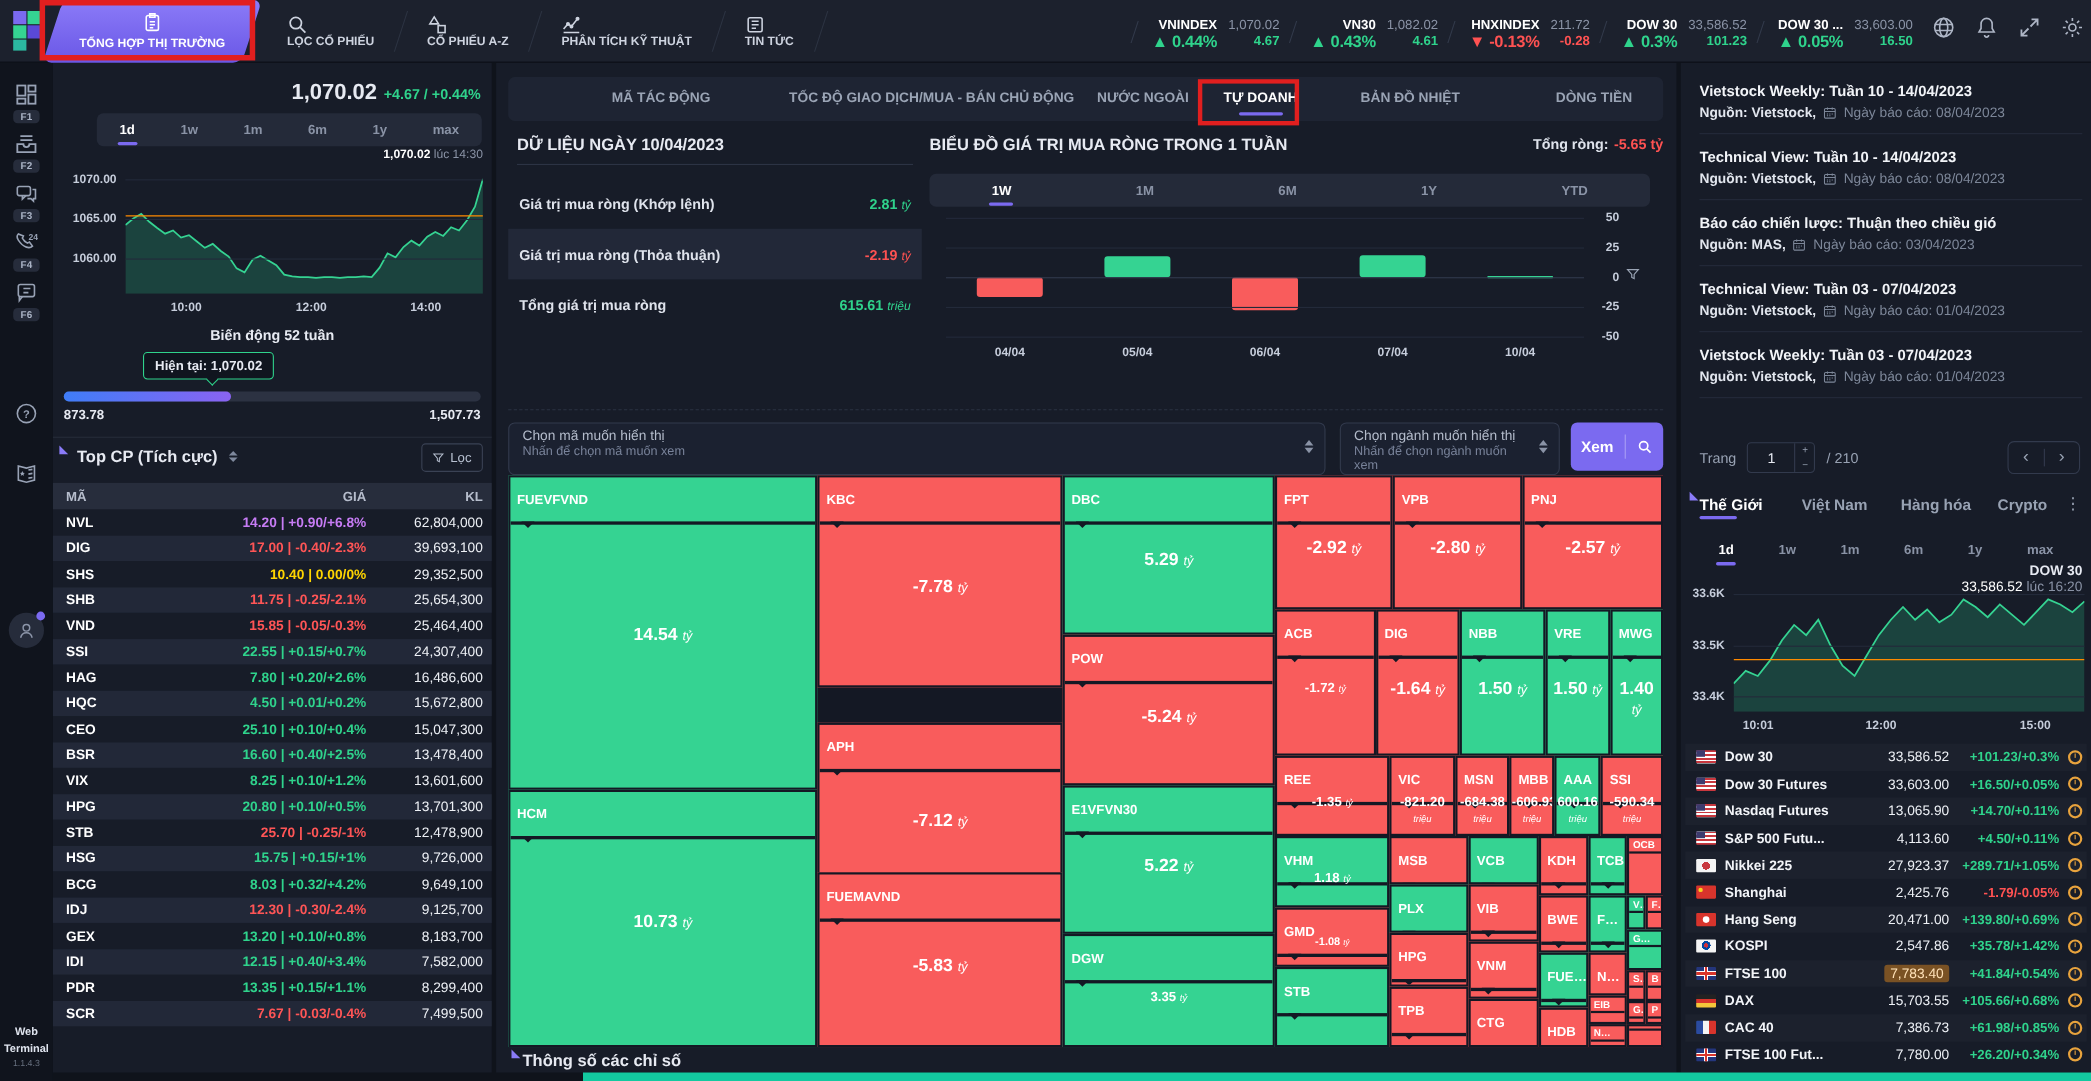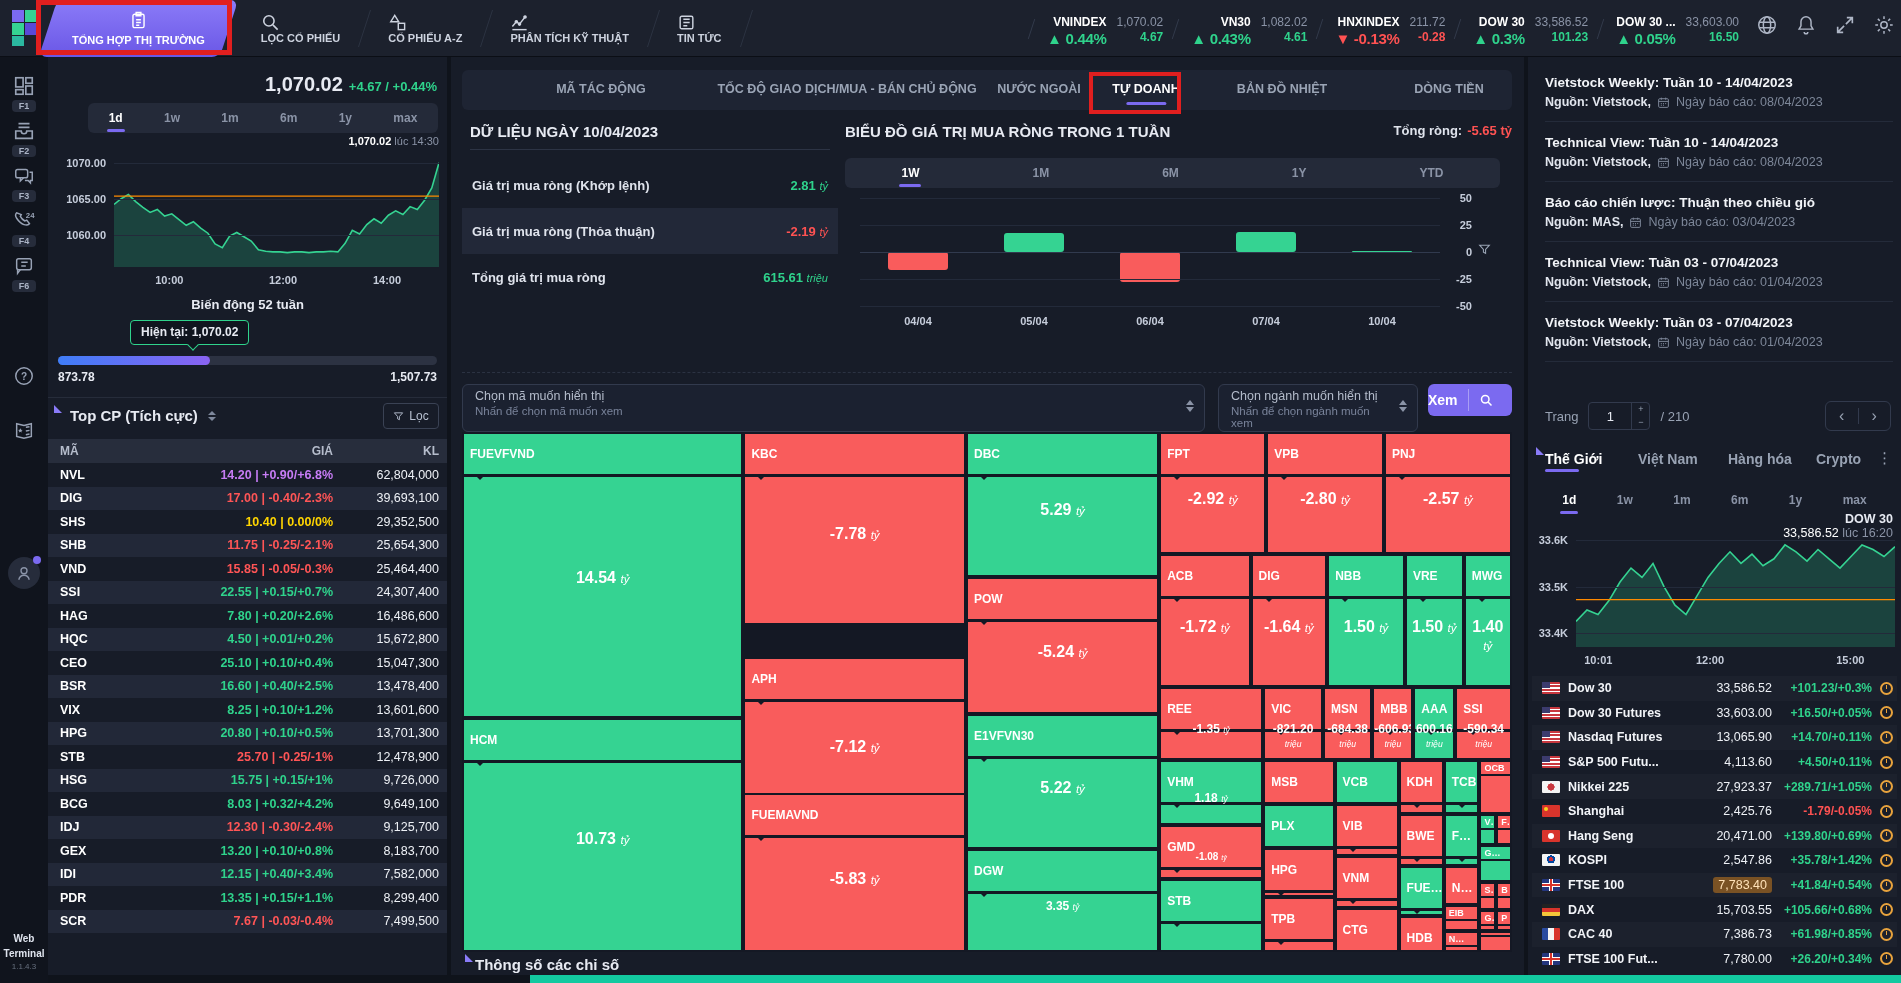--- a/index.html
+++ b/index.html
@@ -114,22 +114,22 @@
   .bar.g { background:#35d392; } .bar.r { background:#f95c5c; }
   #wk-funnel { position:absolute; left:1027px; top:186px; color:#9aa4b5; }
   #mid-dash { position:absolute; left:11px; top:315px; width:1050px; border-top:1px dashed #2b3242; }
   .dropdown { position:absolute; top:327px; height:48px; border:1px solid #323a4d; border-radius:6px; background:#1b2130;
     padding:4px 28px 6px 12px; cursor:pointer; }
   .dd-l1 { font-size:12.5px; color:#b4bccb; } .dd-l2 { font-size:11.5px; color:#79839a; margin-top:2px; }
   .dd-ud { position:absolute; right:10px; top:15px; }
   .dd-ud i { display:block; width:0; height:0; border-left:4px solid transparent; border-right:4px solid transparent; }
   .dd-ud .u { border-bottom:5px solid #8a93a6; margin-bottom:2px; } .dd-ud .d { border-top:5px solid #8a93a6; }
   #dd1 { left:11px; width:743px; } #dd2 { left:767px; width:200px; }
-  #xem-btn { position:absolute; left:977px; top:327px; width:84px; height:32px; background:#7b6af0; border-radius:6px;
-    display:flex; align-items:center; justify-content:flex-start; gap:10px; color:#fff; font-weight:bold; font-size:14px; cursor:pointer; }
+  #xem-btn { position:absolute; left:977px; top:327px; width:84px; height:44px; background:#7b6af0; border-radius:6px;
+    display:flex; align-items:center; justify-content:center; gap:10px; color:#fff; font-weight:bold; font-size:14px; cursor:pointer; }
   #xem-btn .vline { width:1px; height:22px; background:rgba(255,255,255,.35); }
 
   #treemap { position:absolute; left:11px; top:375px; width:1050px; height:520px; background:#141824; overflow:hidden; }
   .tcell { position:absolute; border:2px solid #141824; overflow:hidden; cursor:pointer; }
   .tcell.g { background:#35d392; } .tcell.r { background:#f95c5c; }
   .tlab { position:relative; font-weight:bold; color:#fff; font-size:12px; padding:13px 6px; border-bottom:3px solid #141824; white-space:nowrap; }
   .tlab::after { content:''; position:absolute; left:10px; top:100%; border-left:6px solid transparent; border-right:6px solid transparent; border-top:6px solid #141824; }
   .tcell.tiny .tlab { font-size:9px; padding:1px 3px; border-bottom-width:2px; } .tcell.tiny .tlab::after { display:none; }
   .tval { position:absolute; left:0; right:0; top:48%; text-align:center; color:#fff; font-weight:bold; }
   .tval i { font-weight:normal; font-size:.72em; }
@@ -662,21 +662,21 @@
       <div class="tcell r" style="left: 76.6%; top: 0%; width: 11.2%; height: 23.4%;">
         <div class="tlab">VPB</div>
         <div class="tval" style="font-size:16px">-2.80 <i>tỷ</i></div>
       </div>
       <div class="tcell r" style="left: 87.8%; top: 0%; width: 12.2%; height: 23.4%;">
         <div class="tlab">PNJ</div>
         <div class="tval" style="font-size:16px">-2.57 <i>tỷ</i></div>
       </div>
       <div class="tcell r" style="left: 66.4%; top: 23.4%; width: 8.7%; height: 25.6%;">
         <div class="tlab">ACB</div>
-        <div class="tval" style="font-size:16px">-1.72 <i>tỷ</i></div>
+        <div class="tval" style="font-size:12px">-1.72 <i>tỷ</i></div>
       </div>
       <div class="tcell r" style="left: 75.1%; top: 23.4%; width: 7.3%; height: 25.6%;">
         <div class="tlab">DIG</div>
         <div class="tval" style="font-size:16px">-1.64 <i>tỷ</i></div>
       </div>
       <div class="tcell g" style="left: 82.4%; top: 23.4%; width: 7.4%; height: 25.6%;">
         <div class="tlab">NBB</div>
         <div class="tval" style="font-size:16px">1.50 <i>tỷ</i></div>
       </div>
       <div class="tcell g" style="left: 89.8%; top: 23.4%; width: 5.6%; height: 25.6%;">

